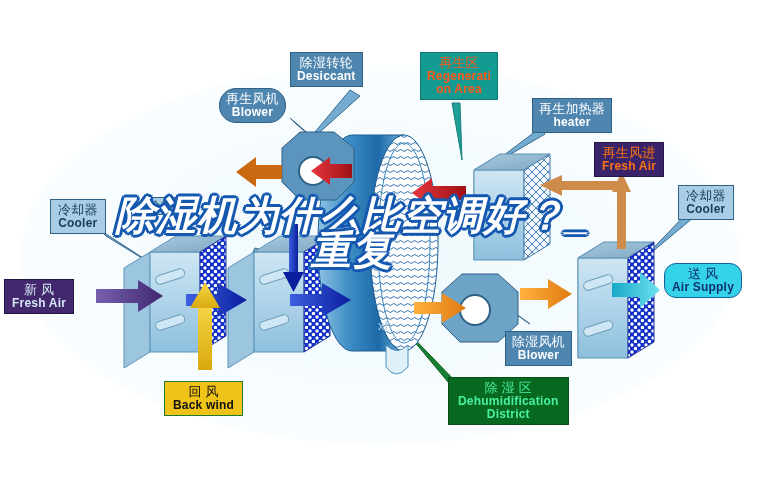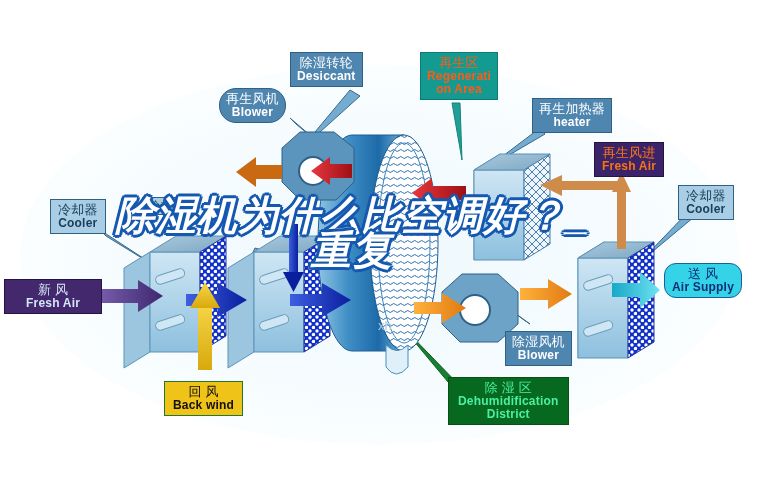--- a/index.html
+++ b/index.html
@@ -261,21 +261,21 @@
 
   <div class="lbl lbl-lightblue" style="left:50px;top:199px;padding:3px 7px;">
     <span class="cn">冷却器</span>
     <span class="en">Cooler</span>
   </div>
 
   <div class="lbl lbl-lightblue" style="left:142px;top:197px;padding:2px 6px;font-size:11px;">
     <span class="cn" style="font-size:11px;">冷却器</span>
   </div>
 
-  <div class="lbl lbl-purple2" style="left:4px;top:279px;padding:3px 21px;">
+  <div class="lbl lbl-purple2" style="left:4px;top:279px;padding:3px 7px;">
     <span class="cn">新    风</span>
     <span class="en">Fresh Air</span>
   </div>
 
   <div class="lbl lbl-yellow" style="left:164px;top:381px;padding:3px 8px;">
     <span class="cn">回    风</span>
     <span class="en">Back wind</span>
   </div>
 
   <div class="lbl lbl-green" style="left:448px;top:377px;padding:3px 9px;">

